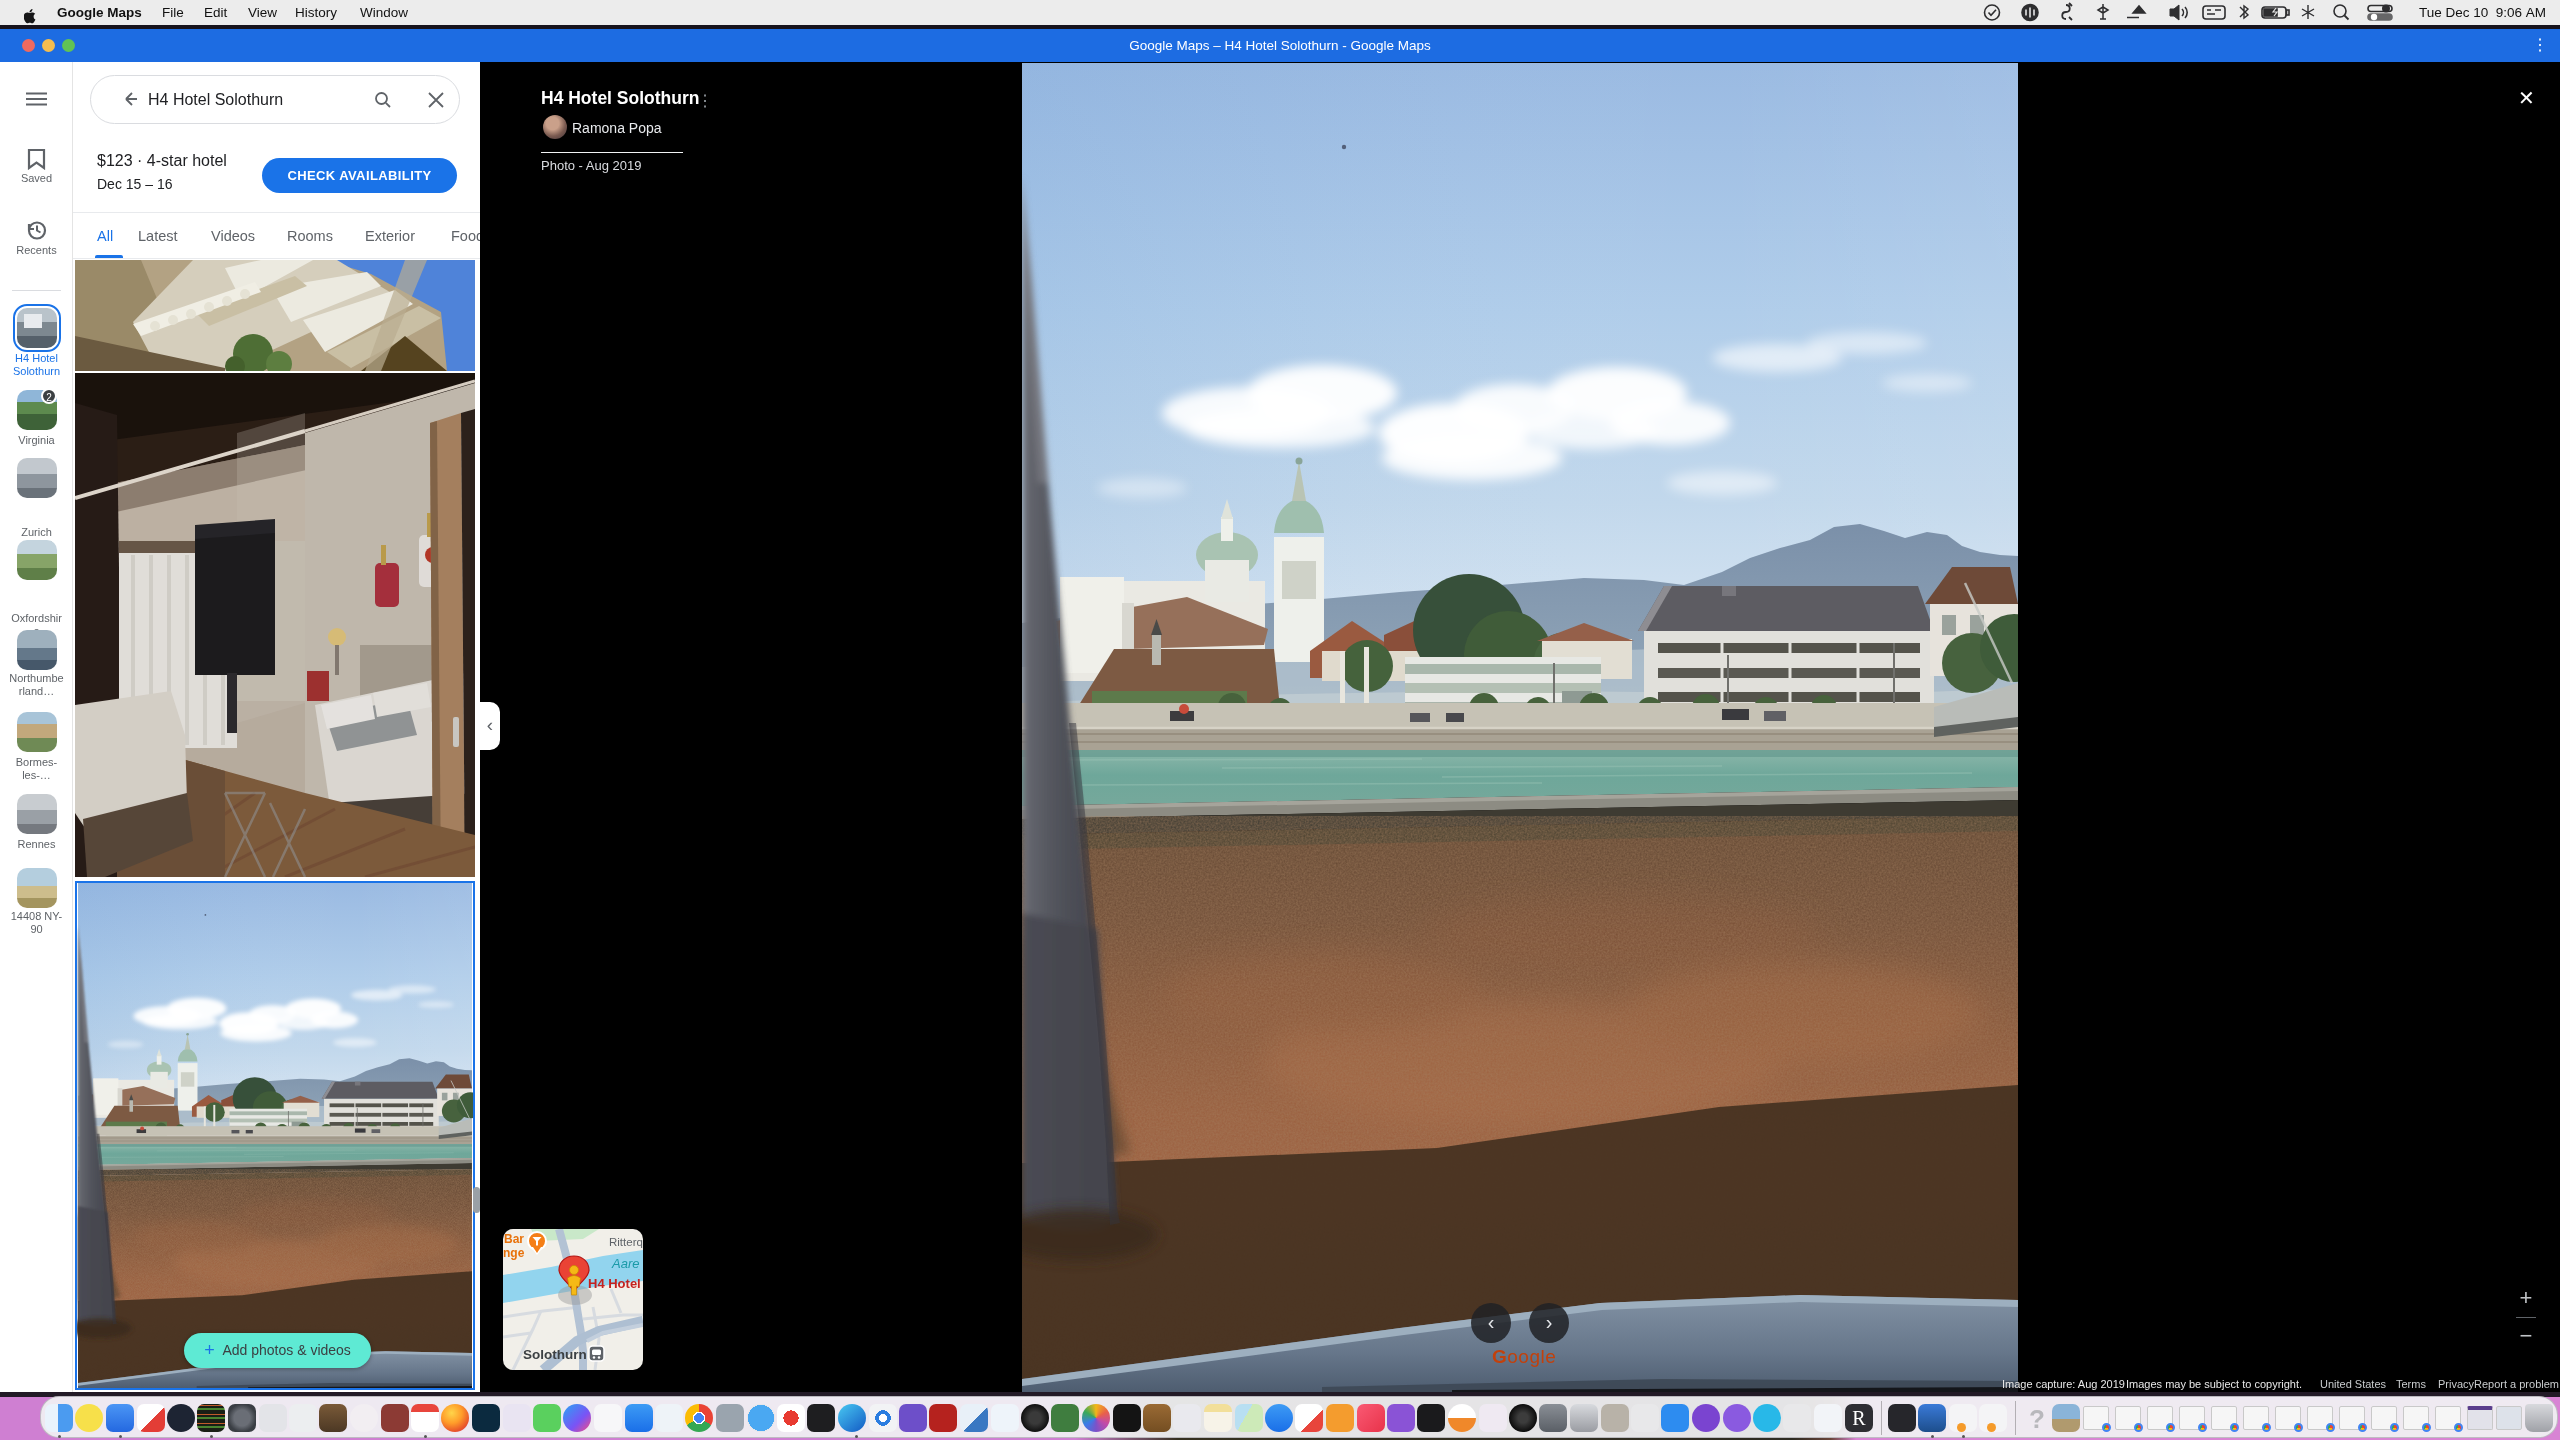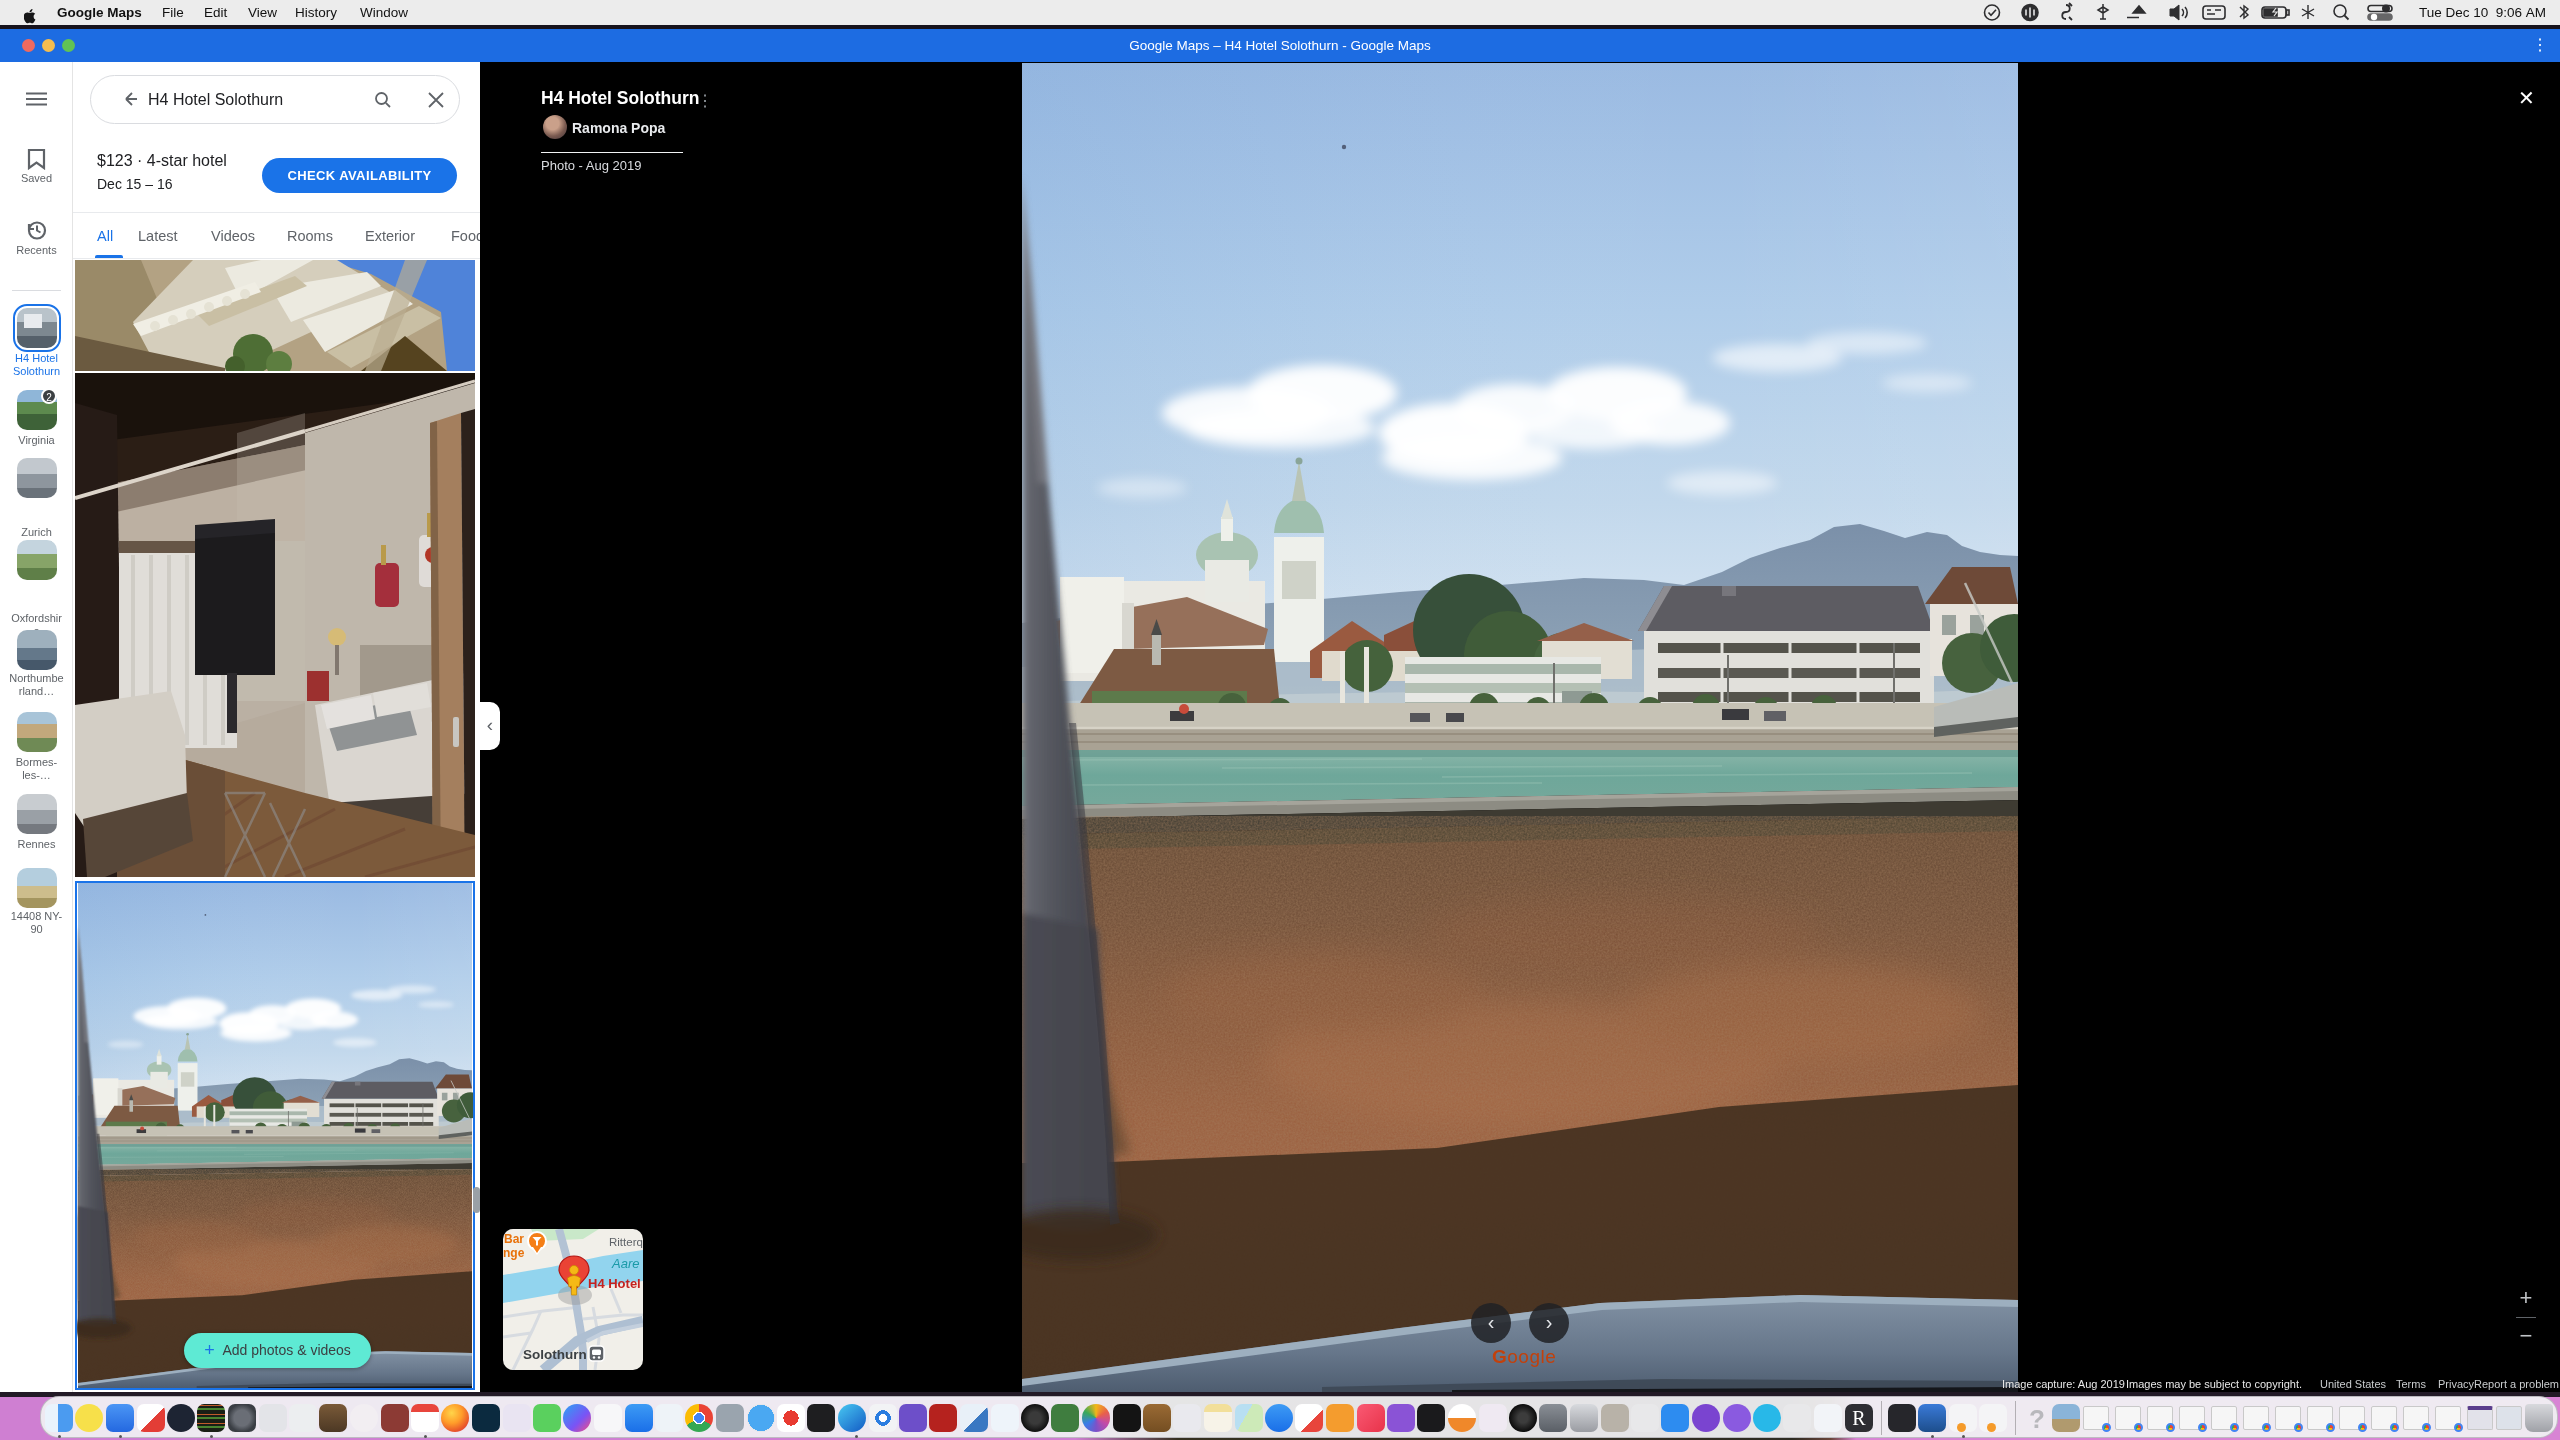--- a/index.html
+++ b/index.html
@@ -20,21 +20,21 @@
 #searchpill{position:absolute;left:17px;top:13px;width:370px;height:49px;border-radius:25px;background:#fff;border:1px solid #dadce0;}
 #searchpill .q{position:absolute;left:57px;top:0;height:47px;line-height:47px;font-size:16px;color:#202124;}
 .tab{position:absolute;top:0;font-size:14.5px;color:#5f6368;}
 #ckbtn{position:absolute;left:189px;top:96px;width:195px;height:35px;border-radius:18px;background:#1a73e8;color:#fff;font-size:13px;font-weight:bold;text-align:center;line-height:35px;letter-spacing:.4px;}
 .ph{position:absolute;left:2px;width:400px;overflow:hidden;}
 #addbtn{position:absolute;left:111px;top:1271px;width:187px;height:35px;border-radius:18px;background:#5eead4;box-shadow:0 1px 4px rgba(0,0,0,.35);font-size:14px;color:#3c4043;text-align:center;line-height:35px;}
 #addbtn b{color:#1a73e8;font-weight:normal;font-size:18px;vertical-align:-1px;}
 #collapsetab{position:absolute;left:480px;top:640px;z-index:6;width:20px;height:48px;background:#fff;border-radius:0 10px 10px 0;color:#5f6368;text-align:center;line-height:46px;font-size:19px;}
 #vhead{position:absolute;left:61px;top:26px;color:#fff;}
 #vhead .t1{font-size:17.5px;font-weight:bold;}
-#vhead .t2{font-size:14px;color:#e8eaed;font-weight:bold;}
+#vhead .t2{font-size:14px;color:#e8eaed;}
 #vhead .t3{font-size:13px;color:#dadce0;}
 .navbtn{position:absolute;top:1241px;width:40px;height:40px;border-radius:50%;background:rgba(32,33,36,.85);color:#e8eaed;text-align:center;line-height:38px;font-size:20px;}
 #gwm{position:absolute;left:1012px;top:1284px;color:#c2410c;font-size:19px;letter-spacing:.5px;}
 #closex{position:absolute;left:2038px;top:24px;color:#fff;font-size:20px;}
 #zoomctl{position:absolute;left:2036px;top:1223px;color:#c0c3c6;font-size:22px;text-align:center;}
 .attr{position:absolute;top:1316px;color:#e8e8e8;font-size:11px;white-space:nowrap;}
 #wall{position:absolute;left:0;top:1392px;width:2560px;height:48px;background:linear-gradient(180deg,#221a26 0,#221a26 5px,transparent 5px),linear-gradient(90deg,#cf7fd2 0%,#cf7fd2 42%,#35301f 46%,#2e2b22 70%,#6a4438 71.5%,#d884d4 72.5%,#d884d4 100%);}
 #dock{position:absolute;left:40px;top:1396px;width:2518px;height:42px;border-radius:19px;background:rgba(240,240,242,.94);border:1px solid rgba(150,150,155,.55);}
 .di{position:absolute;top:7px;width:28px;height:28px;border-radius:7px;}
 .dc{border-radius:50%;}

